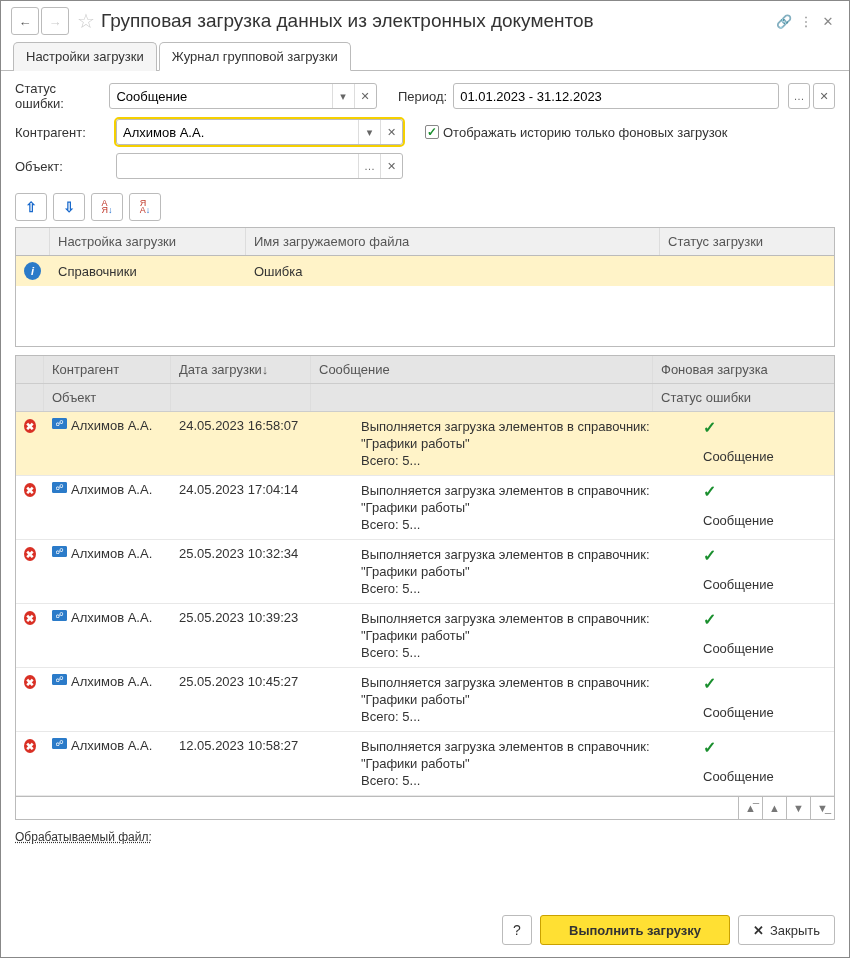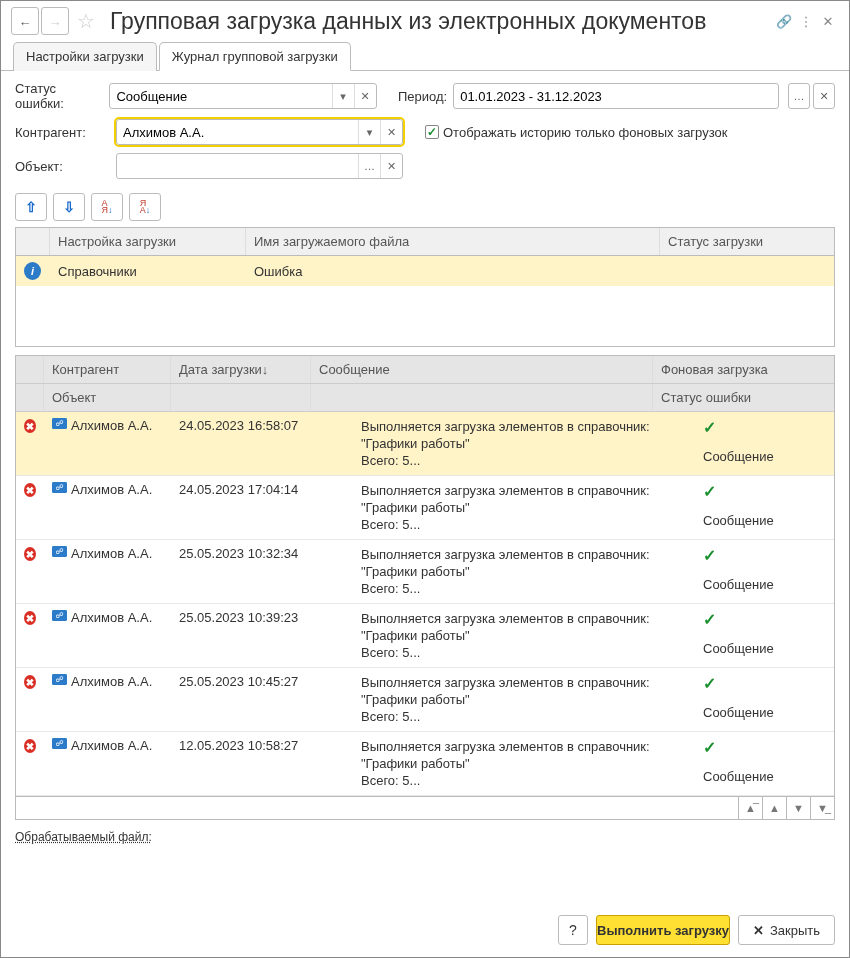--- a/index.html
+++ b/index.html
@@ -18,21 +18,21 @@
       display:flex;
       align-items:center;
       padding: 6px 10px 6px 10px;
     }
     .nav-btn {
       width:28px;height:28px;border:1px solid #bbb;background:#fff;border-radius:3px;display:flex;align-items:center;justify-content:center;margin-right:2px;cursor:pointer;
       color:#555;
     }
     .nav-btn.right{margin-right:8px;}
     .star-icon{color:#ccc;font-size:20px;margin-right:6px;}
-    .title{font-size:23px;color:#333;margin-left:9px;}
+    .title{font-size:19px;color:#333;}
     .titlespacer{flex:1}
     .title-right-icon{color:#888;width:22px;text-align:center;cursor:pointer;}
 
     .tabs {
       border-bottom:1px solid #bbb;
       display:flex;
       padding: 0 12px;
       gap:2px;
     }
     .tab {
@@ -126,21 +126,21 @@
     .grid-nav-btn{width:24px;height:22px;border-left:1px solid #bbb;display:flex;align-items:center;justify-content:center;cursor:pointer;color:#777;font-size:11px;}
 
     .processing{padding:10px 14px;font-size:12px;color:#333;text-decoration:underline dotted;}
 
     .footer {
       position:absolute;
       bottom:12px;right:14px;
       display:flex;gap:8px;align-items:center;
     }
     .btn-help{width:30px;height:30px;border:1px solid #bbb;background:#fff;border-radius:3px;display:flex;align-items:center;justify-content:center;font-size:14px;cursor:pointer;}
-    .btn-execute{height:30px;padding:0 0;border:1px solid #c9a100;background:#ffe033;border-radius:3px;font-weight:bold;cursor:pointer;font-size:13px;display:flex;align-items:center;}
+    .btn-execute{height:30px;padding:0 28px;border:1px solid #c9a100;background:#ffe033;border-radius:3px;font-weight:bold;cursor:pointer;font-size:13px;display:flex;align-items:center;}
     .btn-close{height:30px;padding:0 14px;border:1px solid #bbb;background:#fff;border-radius:3px;cursor:pointer;font-size:13px;display:flex;align-items:center;gap:6px;}
   </style>
 </head>
 <body>
 
 <div class="titlebar">
   <div class="nav-btn">←</div>
   <div class="nav-btn right" style="color:#ccc">→</div>
   <span class="star-icon">☆</span>
   <span class="title">Групповая загрузка данных из электронных документов</span>

